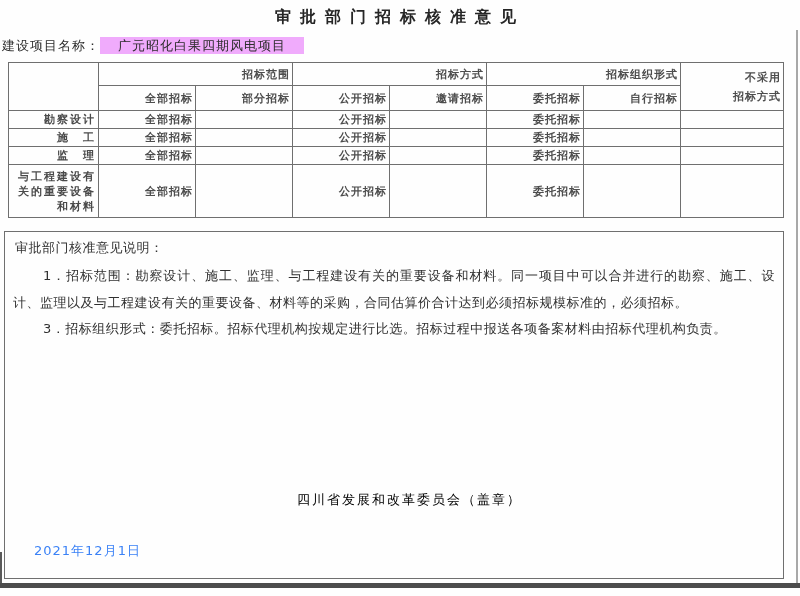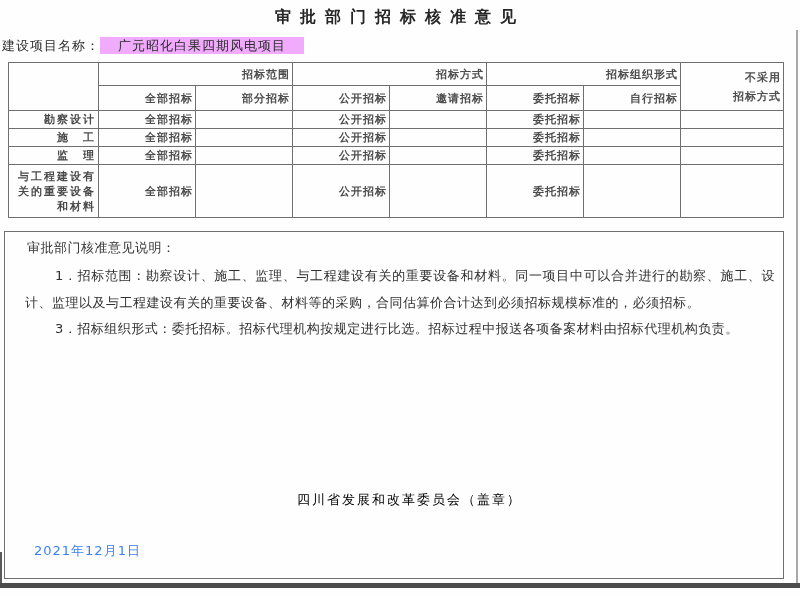--- a/index.html
+++ b/index.html
@@ -52,21 +52,21 @@
   tr.dr  { height: 15px; }
   tr.dr-tall { height: 53px; }
   td.al { text-align: left; padding-left: 2px; }
   th.prewrap { white-space: pre-line; line-height: 19px; }
 
   .remarks-box {
     position: absolute;
     top: 231px; left: 4px;
     width: 780px; height: 348px;
     border: 1px solid #6f6f6f;
-    padding: 6px 8px 0 20px;
+    padding: 6px 8px 0 8px;
   }
   .remarks-heading {
     font-size: 13px;
     color: #333;
     margin: 1px 0 6px 2px;
     letter-spacing: 0.5px;
   }
   .para {
     font-size: 13px;
     line-height: 26.5px;

